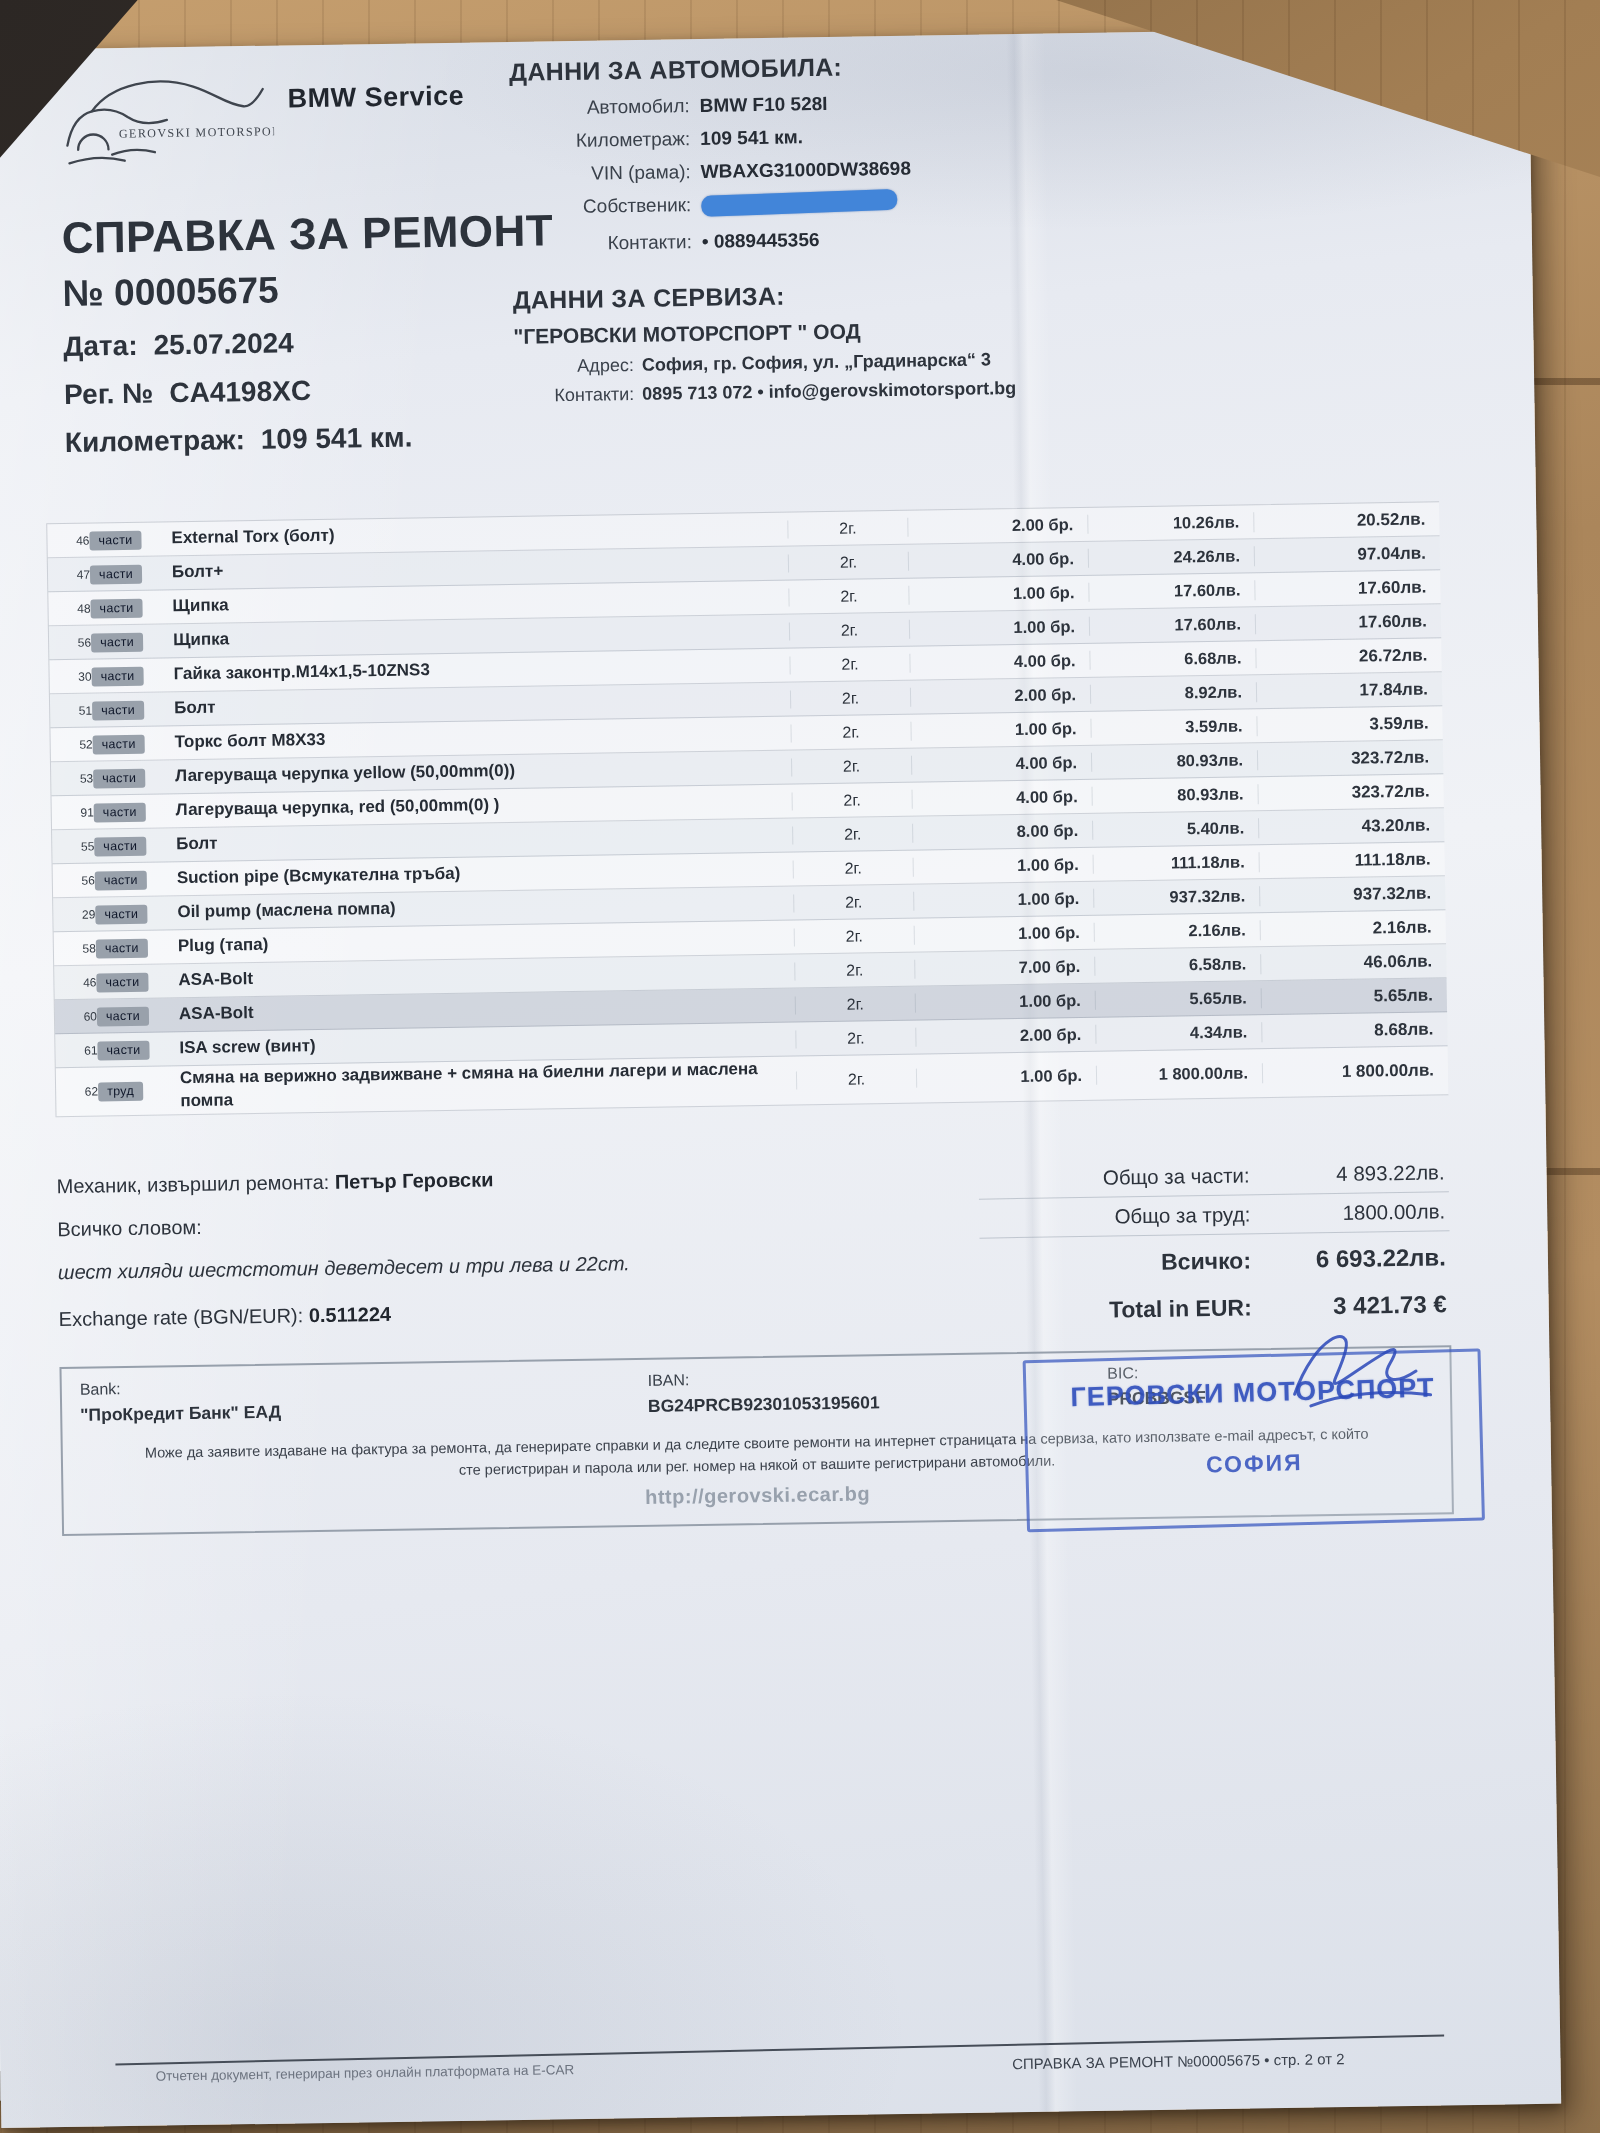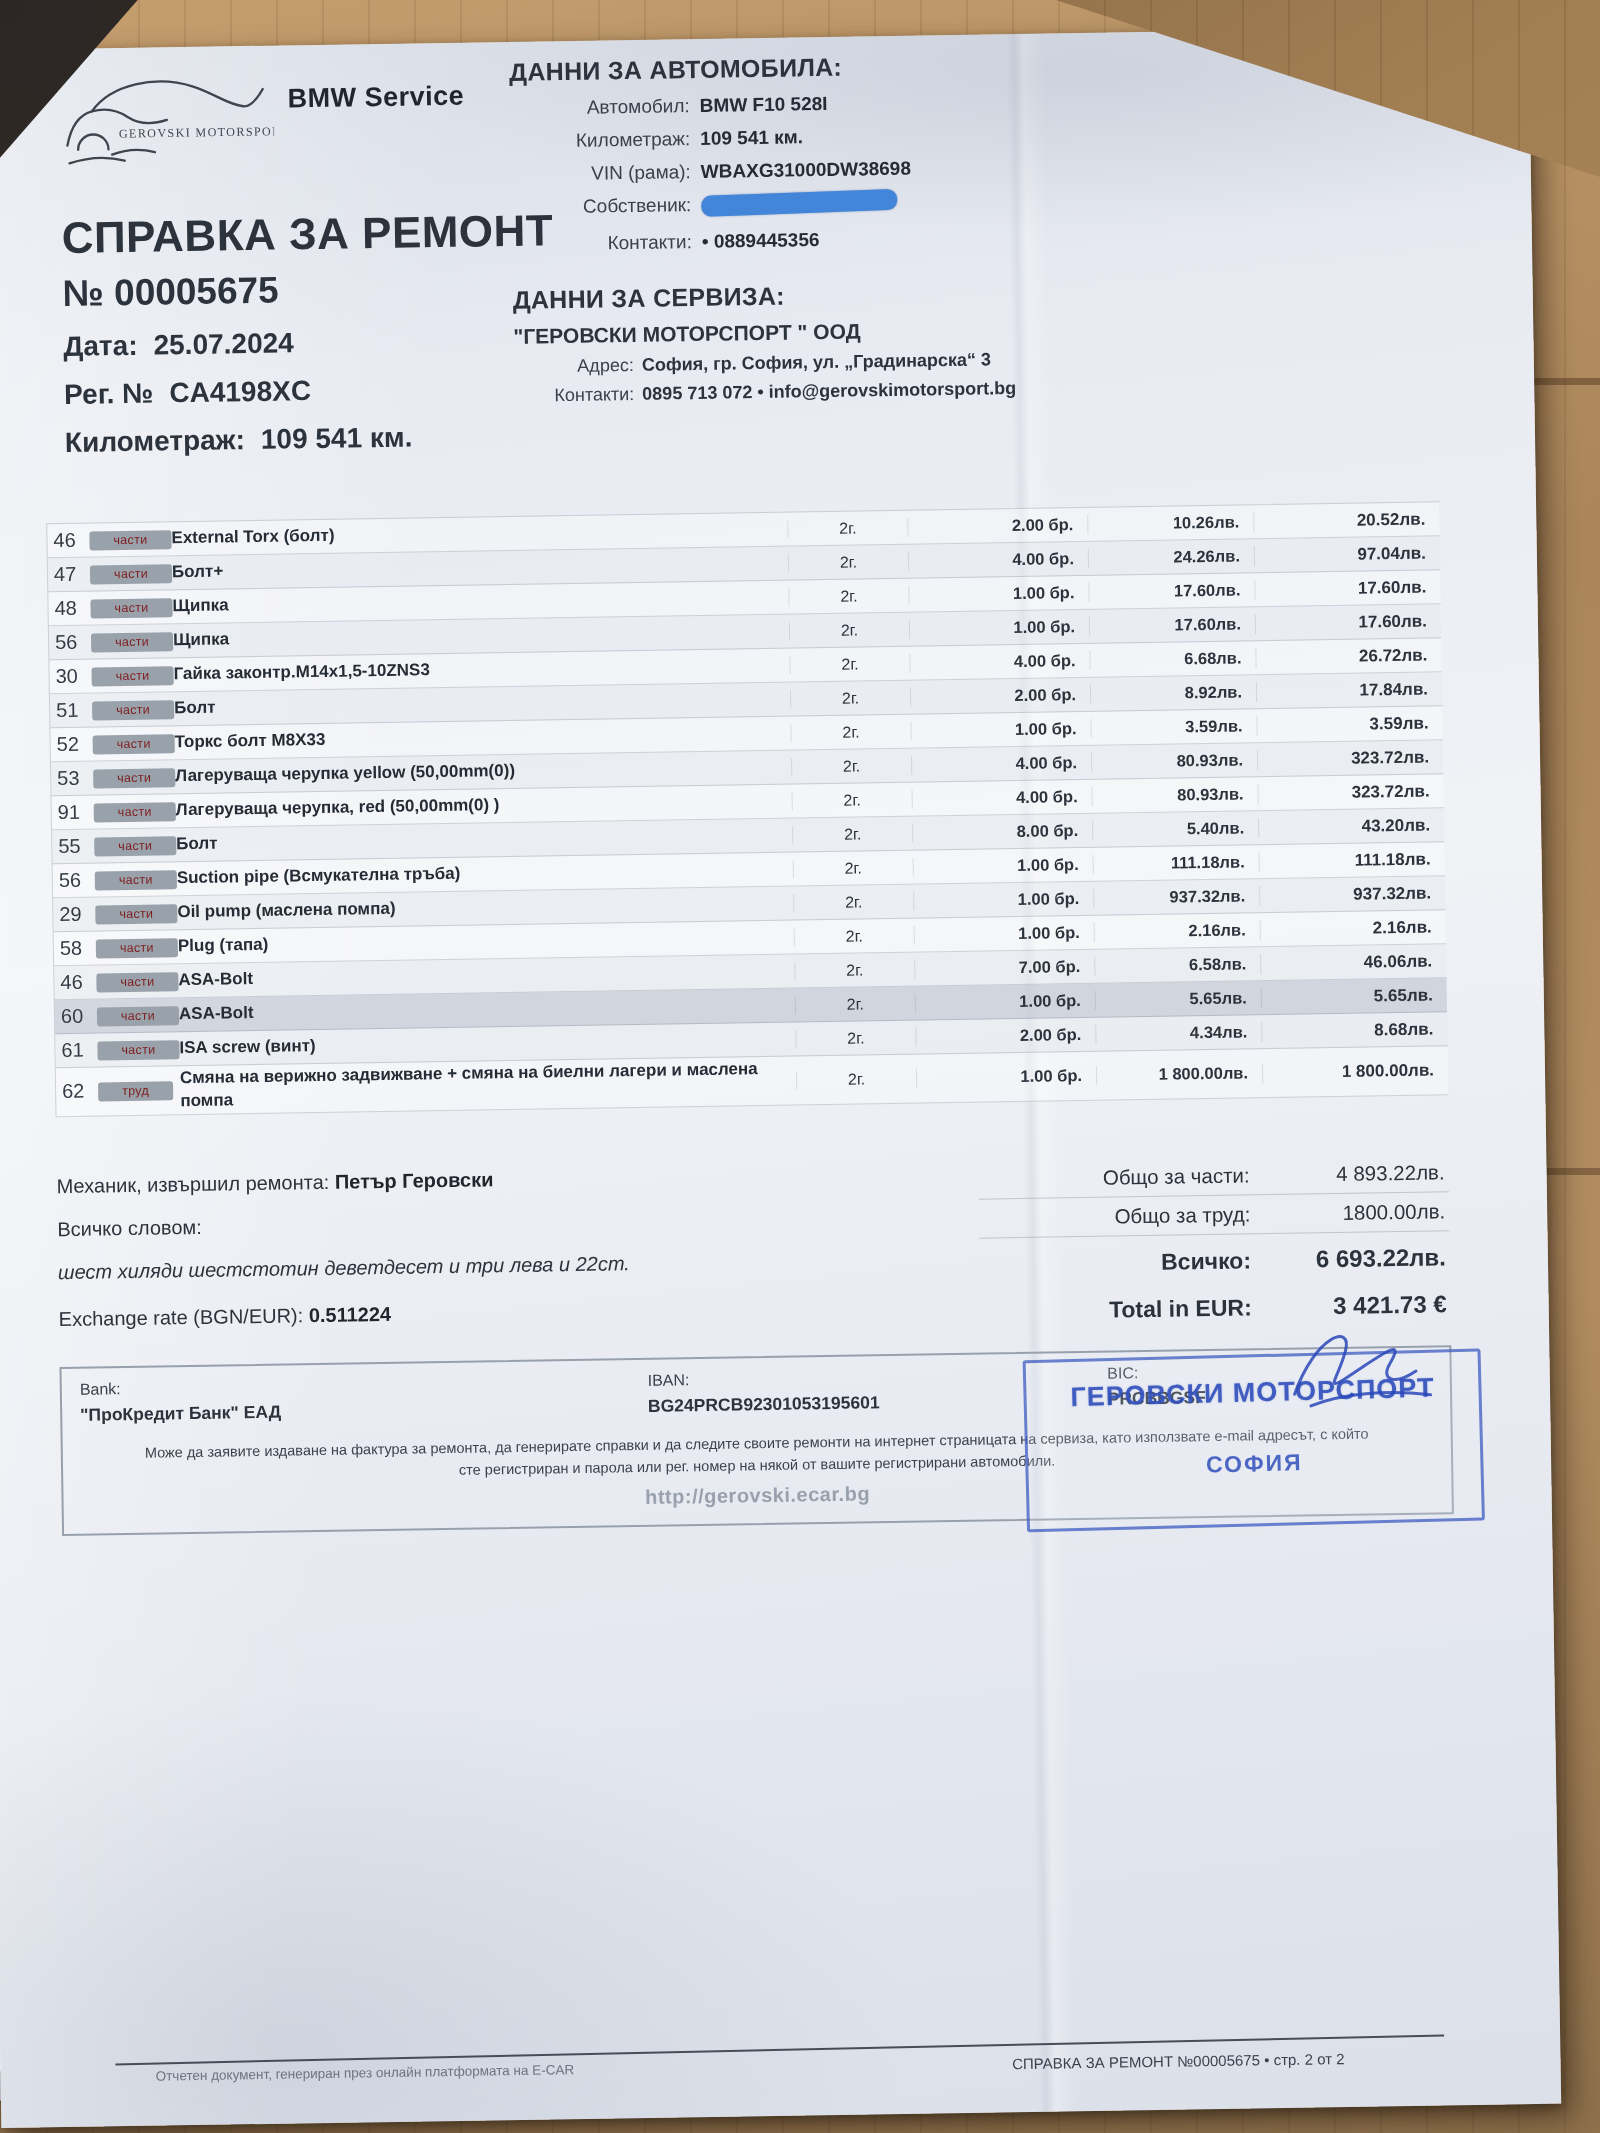--- a/index.html
+++ b/index.html
@@ -58,24 +58,24 @@
   .kv2-v{font-weight:bold;margin-left:8px;}
 
   
   .ptable{margin-top:64px;width:1392px;background:rgba(255,255,255,.35);
     border-left:1px solid rgba(125,135,150,.35);border-top:1px solid rgba(125,135,150,.35);}
   .trow{display:grid;grid-template-columns:42px 82px 616px 120px 180px 166px 186px;
     align-items:center;min-height:31px;padding:1px 0;
     border-bottom:1px solid rgba(125,135,150,.32);}
   .trow:nth-child(even){background:rgba(188,197,210,.16);}
   .trow.hl{background:rgba(160,170,186,.42);}
-  .c-num{font-size:20px;color:#343b44;padding-left:6px;}
+  .c-num{font-size:12px;color:#343b44;padding-left:6px;text-align:right;}
   .c-badge{text-align:left;}
-  .badge{display:inline-block;background:#99a1ab;color:#7f1d1d;font-size:12.5px;
-    padding:2px 24px 3px;border-radius:3px;letter-spacing:.3px;}
+  .badge{display:inline-block;background:#99a1ab;color:#0f172a;font-size:12.5px;
+    padding:2px 9px 3px;border-radius:3px;letter-spacing:.3px;}
   .c-name{font-size:17px;font-weight:bold;color:#262c35;padding-right:14px;line-height:1.35;}
   .c-war{font-size:16px;text-align:center;border-left:1px solid rgba(125,135,150,.22);}
   .c-qty,.c-unit,.c-total{text-align:right;padding-right:14px;border-left:1px solid rgba(125,135,150,.22);}
   .c-qty{font-size:16.5px;font-weight:600;}
   .c-unit{font-size:16.5px;font-weight:600;}
   .c-total{font-size:17px;font-weight:bold;}
 
   
   .summary{display:flex;margin-top:58px;width:1392px;}
   .sum-l{flex:1;font-size:20px;}

